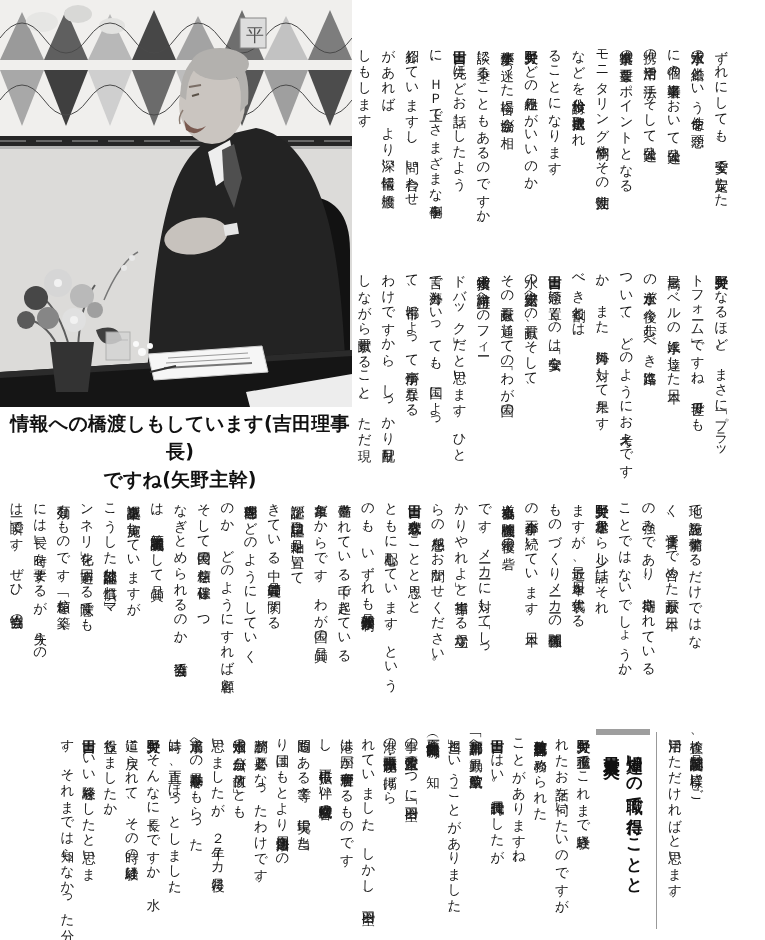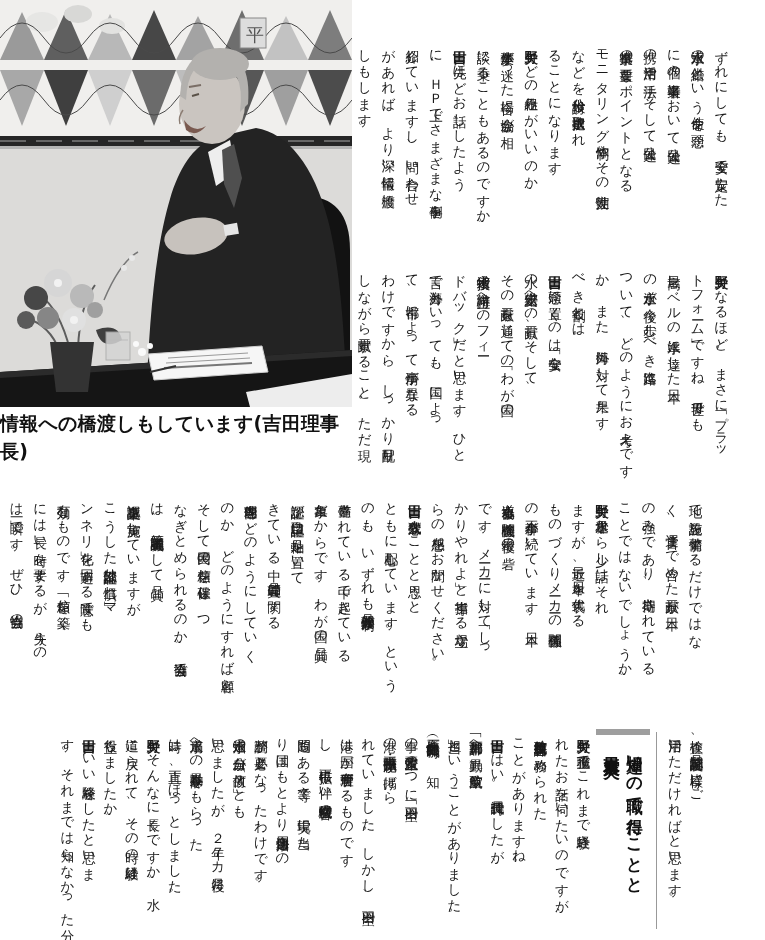--- a/index.html
+++ b/index.html
@@ -12,20 +12,21 @@
   
   .photo { position:absolute; left:0; top:0; width:352px; height:407px; margin:0; }
   .photo svg { display:block; }
 
   
   .photo-caption {
     position:absolute; left:0; top:409px; width:360px;
     font-family:"DejaVu Sans","Liberation Sans",sans-serif;
     font-weight:bold; font-size:19px; line-height:28px; color:#111111;
     letter-spacing:0.2px;
+    text-align:center;
   }
 
   
   .band {
     position:absolute;
     writing-mode:vertical-rl;
     text-orientation:upright;
   }
   .band p {
     margin:0; font-size:13.5px; letter-spacing:0.55px;
@@ -156,20 +157,21 @@
         <circle cx="136" cy="344" r="3" fill="#fafafa"></circle>
         <polygon points="50,342 94,342 88,392 56,392" fill="#333333"></polygon>
         <rect x="106" y="332" width="24" height="28" fill="#d4d4d4" opacity="0.85" stroke="#aaaaaa"></rect>
         <line x1="108" y1="340" x2="128" y2="340" stroke="#bbbbbb"></line>
       </g>
     </svg>
   </figure>
 
   <div class="photo-caption">
     <div>情報への橋渡しもしています(吉田理事長)</div>
+    <div>ですね(矢野主幹)</div>
   </div>
 
   <section class="band band-1">
       <p>ずれにしても、安全で安定した</p>
       <p>水道水の供給という使命を念頭</p>
       <p>に個々の事業者において公民連</p>
       <p>携の活用や手法、そして公民連</p>
       <p>携事業の重要なポイントとなる</p>
       <p>モニタリング体制やその実効性</p>
       <p>などを十分検討し取捨選択され</p>

